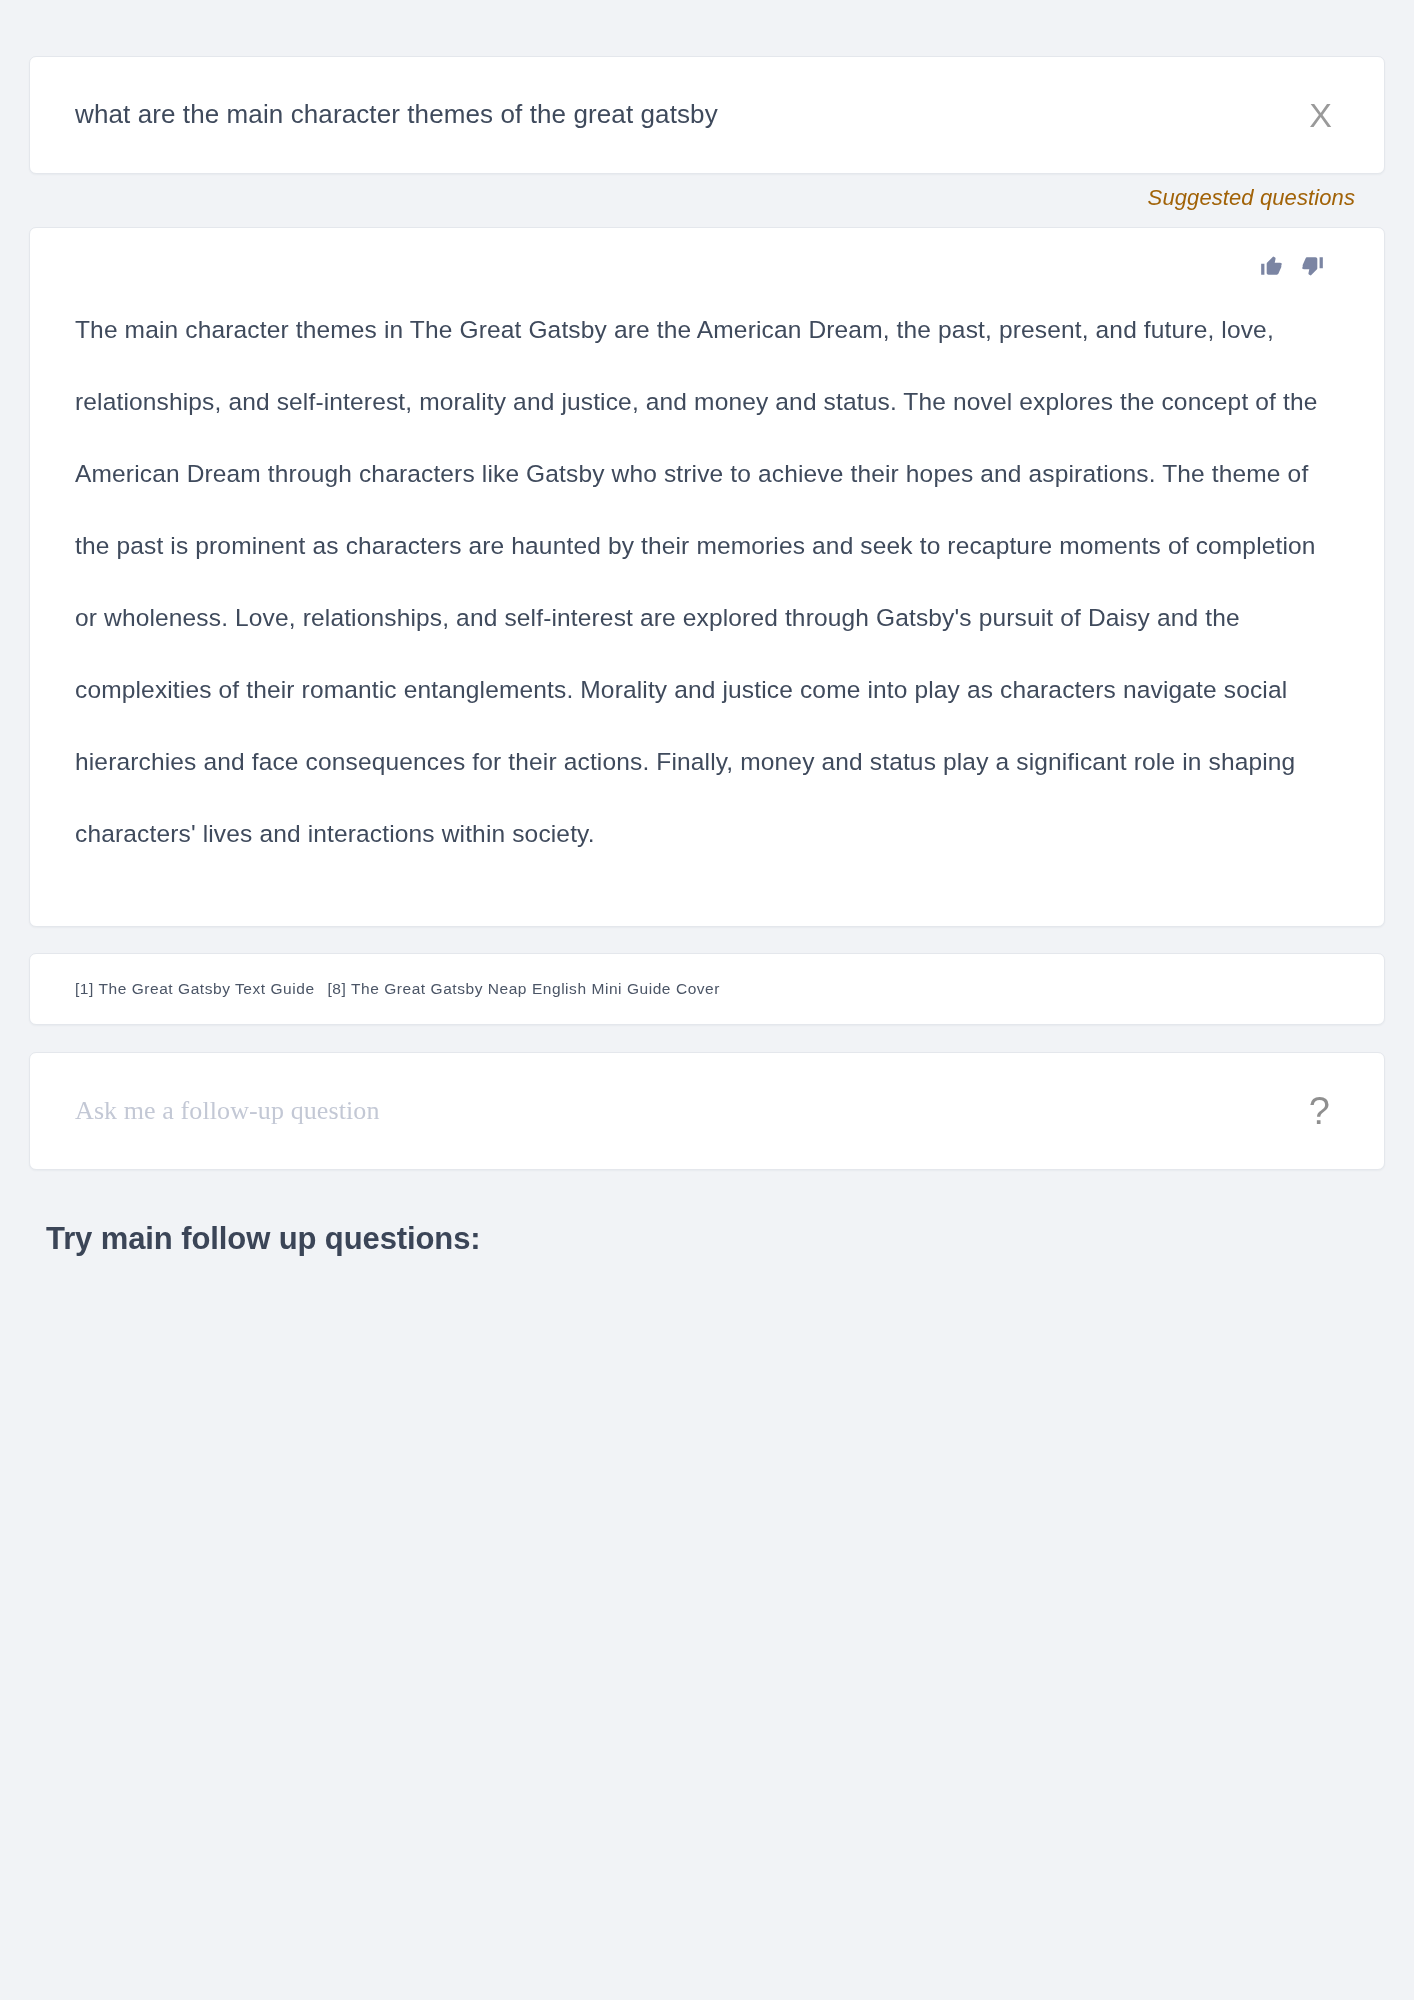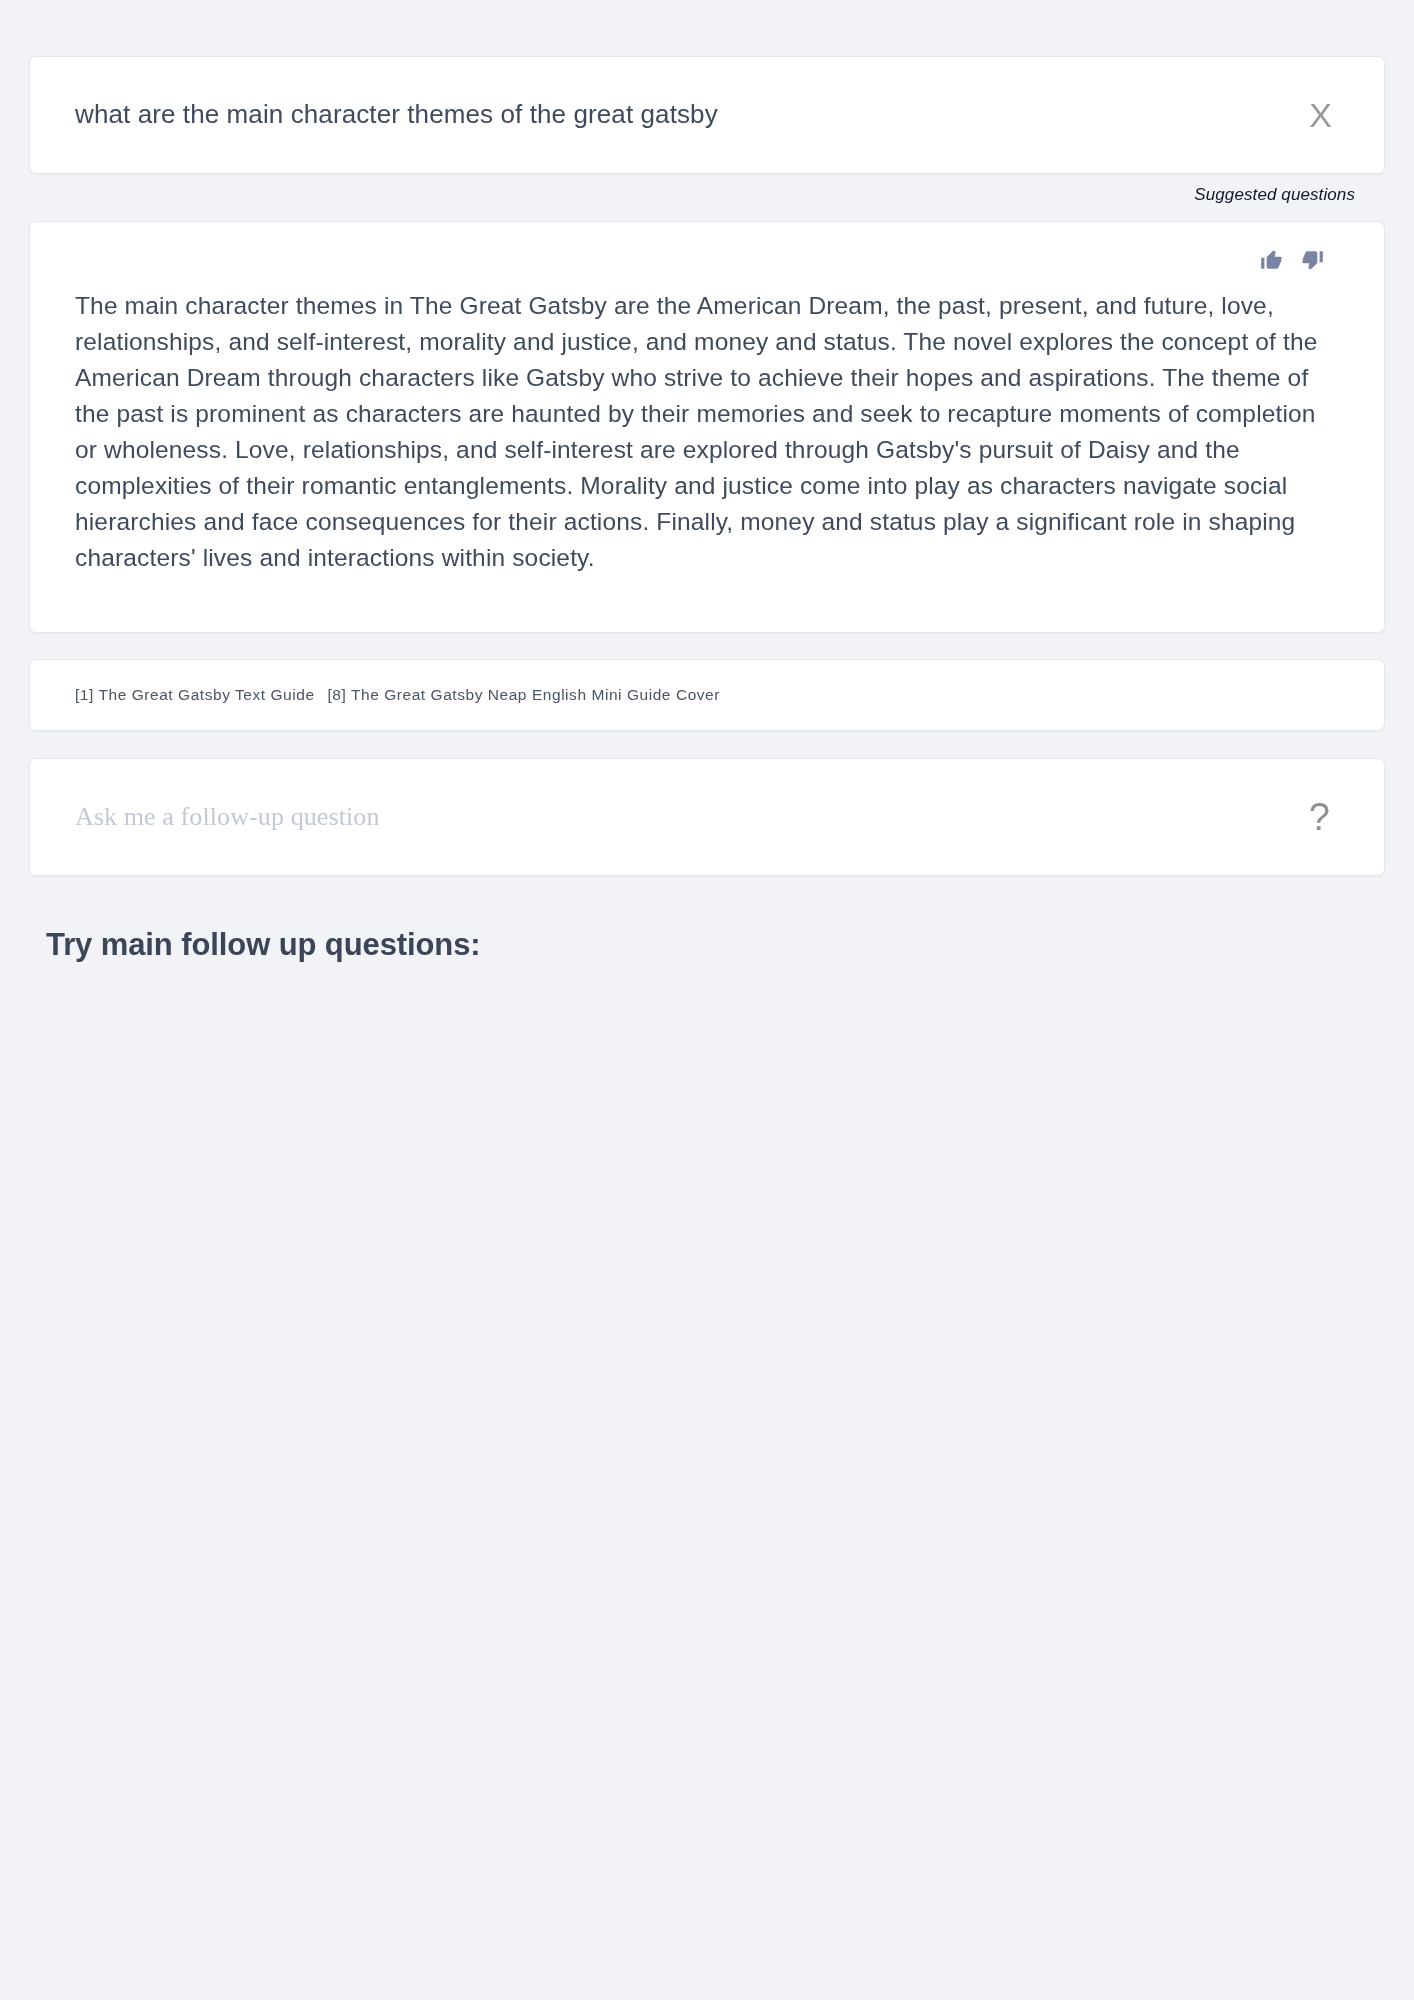--- a/index.html
+++ b/index.html
@@ -60,22 +60,22 @@
     font-weight: 400;
     cursor: pointer;
     padding: 4px 8px;
     user-select: none;
   }
 
   
   .suggested-caption {
     text-align: right;
     font-style: italic;
-    font-size: 17px;
-    color: #0f172a;
+    font-size: 22px;
+    color: #a16207;
     margin: 11px 30px 0 0;
     letter-spacing: 0.1px;
   }
 
   
   .answer-card {
     margin-top: 16px;
     padding: 18px 45px 56px 45px;
     position: relative;
   }
@@ -93,21 +93,21 @@
     display: inline-block;
     cursor: pointer;
     color: #7b85a3;
   }
   .thumb svg { display: block; width: 26px; height: 26px; fill: #7b85a3; }
   .thumb-down svg { transform: rotate(180deg); }
 
   .answer-text {
     margin-top: 8px;
     font-size: 24.5px;
-    line-height: 36px;
+    line-height: 72px;
     color: #3f4a5c;
     letter-spacing: 0.15px;
     max-width: 1255px;
   }
 
   
   .citations-card {
     margin-top: 26px;
     height: 72px;
     display: flex;

